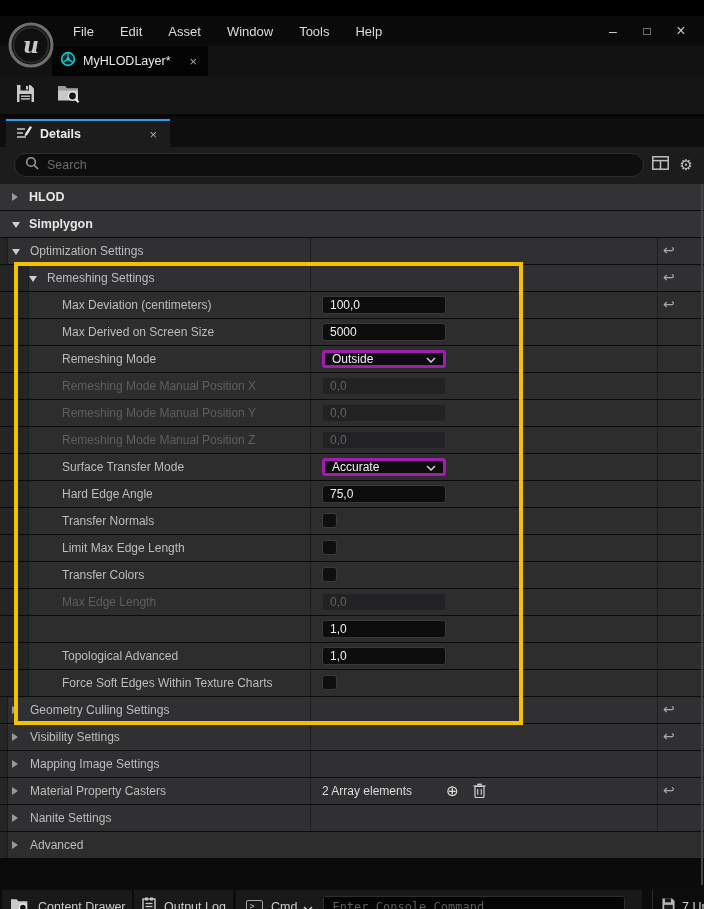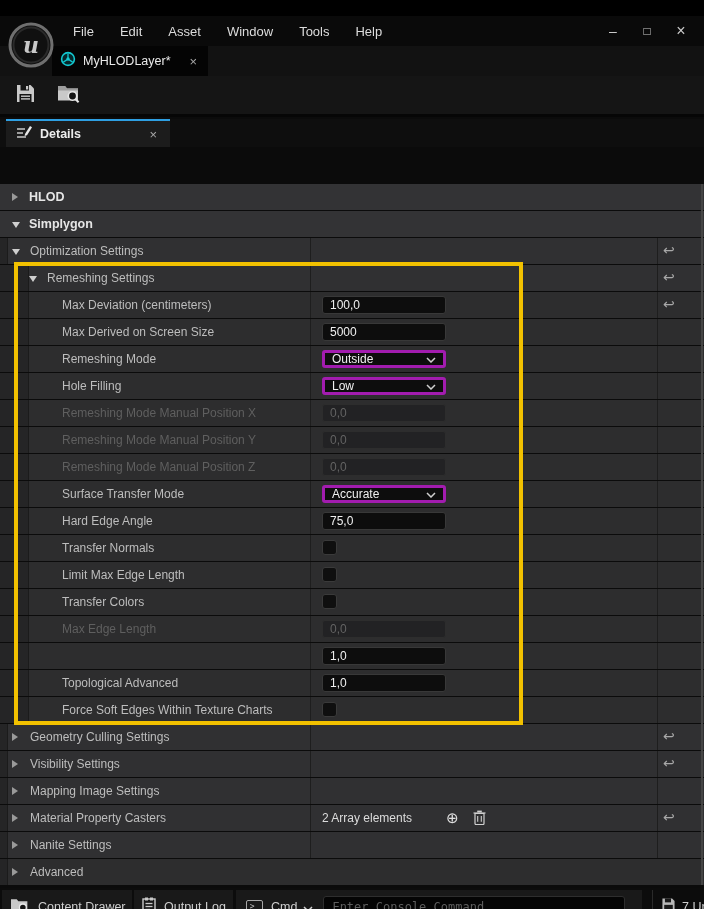--- a/index.html
+++ b/index.html
@@ -167,20 +167,43 @@
           <line x1="1" y1="8" x2="7" y2="8" stroke="#c9c9c9" stroke-width="1.5"></line>
           <line x1="1" y1="12" x2="10" y2="12" stroke="#c9c9c9" stroke-width="1.5"></line>
           <path d="M9 9 L14 1 L16 2.3 L11 10.3 L8.6 11 Z" fill="#e8e8e8"></path>
         </svg>
       </span>
       <span class="ttl">Details</span>
       <span class="tab-close">×</span>
     </div>
   </div>
 
+  <div class="search-band">
+    <div class="search-box">
+      <span>
+        <svg width="14" height="14" viewBox="0 0 14 14">
+          <circle cx="6" cy="6" r="4.3" fill="none" stroke="#9a9a9a" stroke-width="1.6"></circle>
+          <line x1="9.2" y1="9.2" x2="13" y2="13" stroke="#9a9a9a" stroke-width="1.6"></line>
+        </svg>
+      </span>
+      <input placeholder="Search" style="">
+    </div>
+    <div class="band-icon" style="left:650px;">
+      <span>
+        <svg width="17" height="14" viewBox="0 0 17 14">
+          <rect x="0.8" y="0.8" width="15.4" height="12.4" fill="none" stroke="#c0c0c0" stroke-width="1.5"></rect>
+          <line x1="0.8" y1="4.6" x2="16.2" y2="4.6" stroke="#c0c0c0" stroke-width="1.5"></line>
+          <line x1="8.5" y1="4.6" x2="8.5" y2="13.2" stroke="#c0c0c0" stroke-width="1.5"></line>
+        </svg>
+      </span>
+    </div>
+    <div class="band-icon" style="left:676px;">
+      <span class="gear">⚙</span>
+    </div>
+  </div>
 
   <div class="rows">
       <div class="row cat">
         <span class="tri right" style="left:12px"></span>
         <span class="rlabel bold " style="left:29px">HLOD</span>
       </div>
       <div class="row cat">
         <span class="tri down" style="left:12px"></span>
         <span class="rlabel bold " style="left:29px">Simplygon</span>
       </div>
@@ -215,32 +238,20 @@
         <span class="rlabel  " style="left:62px">Max Derived on Screen Size</span>
         <input class="ubox " value="5000" style="">
       </div>
       <div class="row">
         <span class="rail" style="width:29px"></span>
         <span class="vdiv" style="left:310px"></span>
         <span class="vdiv" style="left:657px"></span>
         <span class="rlabel  " style="left:62px">Remeshing Mode</span>
         <div class="drop">
           <span>Outside</span>
-          <span><svg width="10" height="6" viewBox="0 0 10 6">
-              <path d="M1 1l4 4 4-4" fill="none" stroke="#cfcfcf" stroke-width="1.5"></path>
-            </svg></span>
-        </div>
-      </div>
-      <div class="row">
-        <span class="rail" style="width:29px"></span>
-        <span class="vdiv" style="left:310px"></span>
-        <span class="vdiv" style="left:657px"></span>
-        <span class="rlabel  " style="left:62px">Hole Filling</span>
-        <div class="drop">
-          <span>Low</span>
           <span><svg width="10" height="6" viewBox="0 0 10 6">
               <path d="M1 1l4 4 4-4" fill="none" stroke="#cfcfcf" stroke-width="1.5"></path>
             </svg></span>
         </div>
       </div>
       <div class="row">
         <span class="rail" style="width:29px"></span>
         <span class="vdiv" style="left:310px"></span>
         <span class="vdiv" style="left:657px"></span>
         <span class="rlabel  dis" style="left:62px">Remeshing Mode Manual Position X</span>

